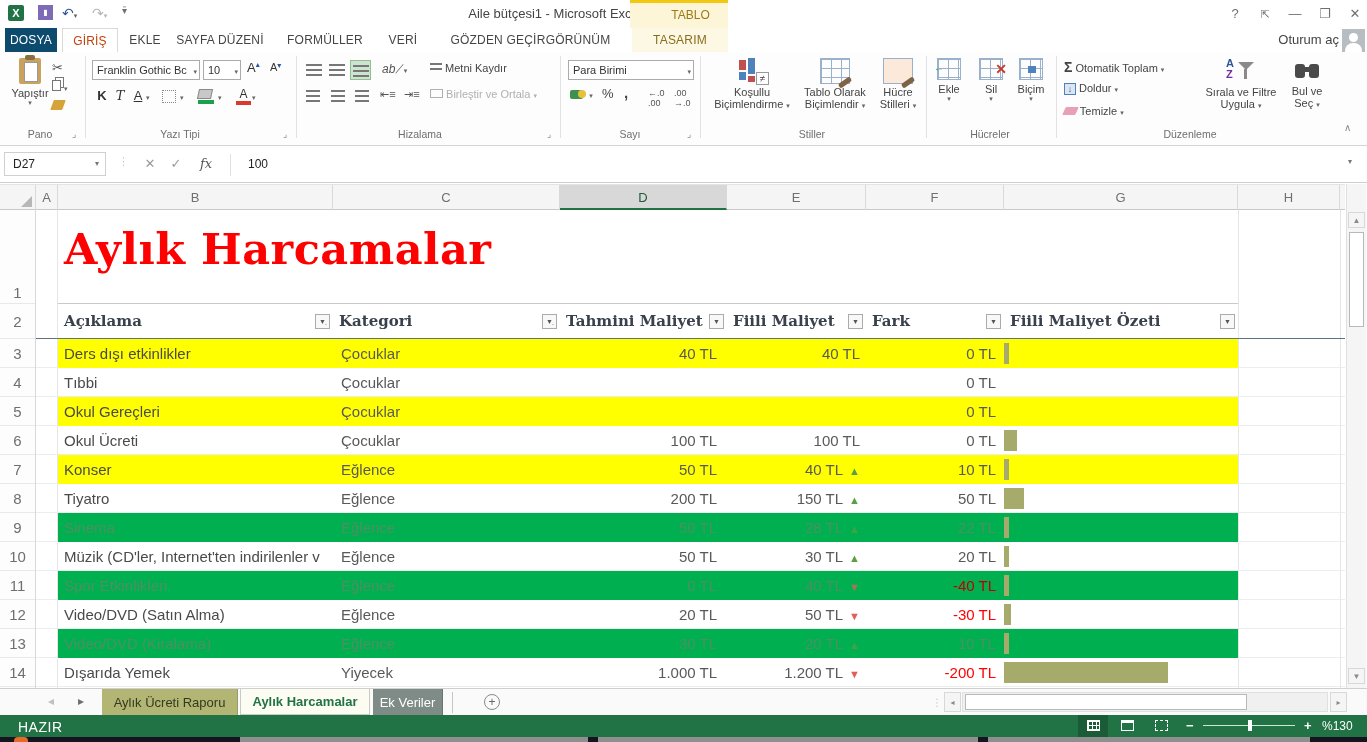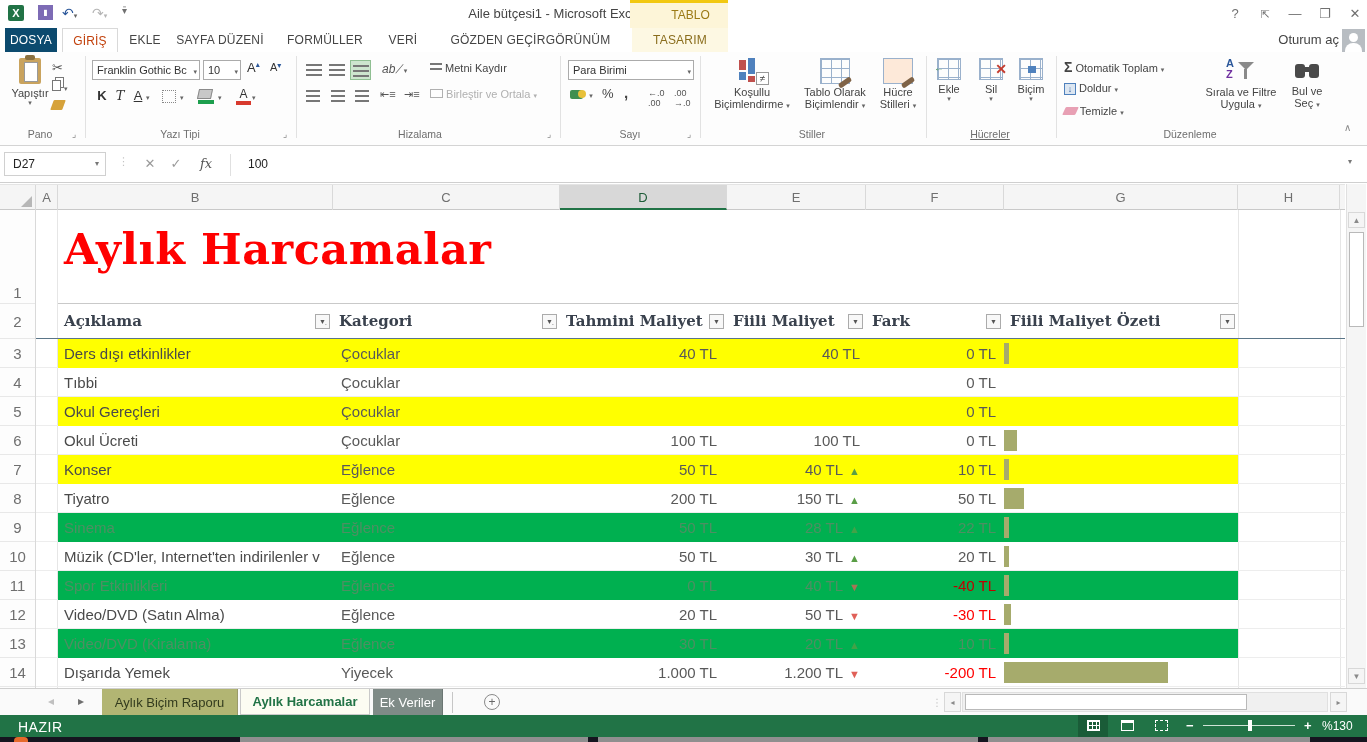--- a/index.html
+++ b/index.html
@@ -304,21 +304,21 @@
       <div style="margin-top:3px;">Sil</div>
         <div class="caret">▾</div>
     </div>
     <div class="bigbtn" style="left:1012px; top:6px; width:38px;">
       <div class="tblico grid3" style="margin:0 auto; width:24px; height:22px; position:relative;">
         <div style="position:absolute; left:8px; top:7px; width:8px; height:7px; background:#4f81bd;"></div>
       </div>
       <div style="margin-top:3px;">Biçim</div>
         <div class="caret">▾</div>
     </div>
-    <div class="glabel" style="left:950px; width:80px;text-decoration:underline;">Hücreler</div>
+    <div class="glabel" style="left:950px; width:80px;">Hücreler</div>
     <div class="gsep" style="left:1056px;"></div>
 
     <div class="abs" style="left:1064px; top:7px;">
       <span style="font-size:14px; font-weight:bold;">Σ</span>
       <span>Otomatik Toplam</span> <span class="caret">▾</span>
     </div>
     <div class="abs" style="left:1064px; top:30px;">
       <span style="display:inline-block; width:12px; height:12px; background:#dce6f1; border:1px solid #4f81bd; color:#2b579a; font-size:9px; text-align:center; line-height:11px;">↓</span>
       <span>Doldur</span> <span class="caret">▾</span>
     </div>
@@ -542,21 +542,21 @@
   <div class="vsb">
     <div class="sbbtn" style="left:1px; top:28px; width:17px; height:16px; line-height:15px;">▲</div>
     <div class="vthumb"></div>
     <div class="sbbtn" style="left:1px; top:484px; width:17px; height:16px; line-height:15px;">▼</div>
   </div>
 
   <div class="tabbar">
     <div class="navarrow" style="left:48px; color:#c0c0c0;">◂</div>
     <div class="navarrow" style="left:78px; color:#6e6e6e;">▸</div>
     <div id="sheet-tabs">
-        <div class="stab" style="left: 102px; width: 136px; background: rgb(178, 181, 115); color: rgb(51, 59, 30); border-right: 1px solid rgb(154, 154, 106);">Aylık Biçim Raporu</div>
+        <div class="stab" style="left: 102px; width: 136px; background: rgb(178, 181, 115); color: rgb(51, 59, 30); border-right: 1px solid rgb(154, 154, 106);">Aylık Ücreti Raporu</div>
         <div class="stab" style="left: 240px; width: 130px; background: rgb(252, 252, 242); color: rgb(33, 115, 70); font-weight: bold; border-bottom: 1px solid rgb(201, 201, 201); border-top: none; border-right: 1px solid rgb(201, 201, 201); border-left: 1px solid rgb(201, 201, 201); border-image: initial; height: 26px; line-height: 25px;">Aylık Harcamalar</div>
         <div class="stab" style="left: 373px; width: 70px; background: rgb(127, 139, 135); color: rgb(255, 255, 255); border-right: 1px solid rgb(106, 117, 114);">Ek Veriler</div>
       </div>
     <div class="abs" style="left:452px; top:3px; width:1px; height:21px; background:#c6c6c6;"></div>
     <div class="newsheet">+</div>
     <div class="abs" style="left:932px; top:8px; color:#c4c4c4; font-size:10px;">⋮</div>
     <div class="sbbtn" style="left:944px; top:3px; width:17px; height:20px; line-height:19px;">◂</div>
     <div class="hsb-track">
       <div class="hthumb"></div>
     </div>

